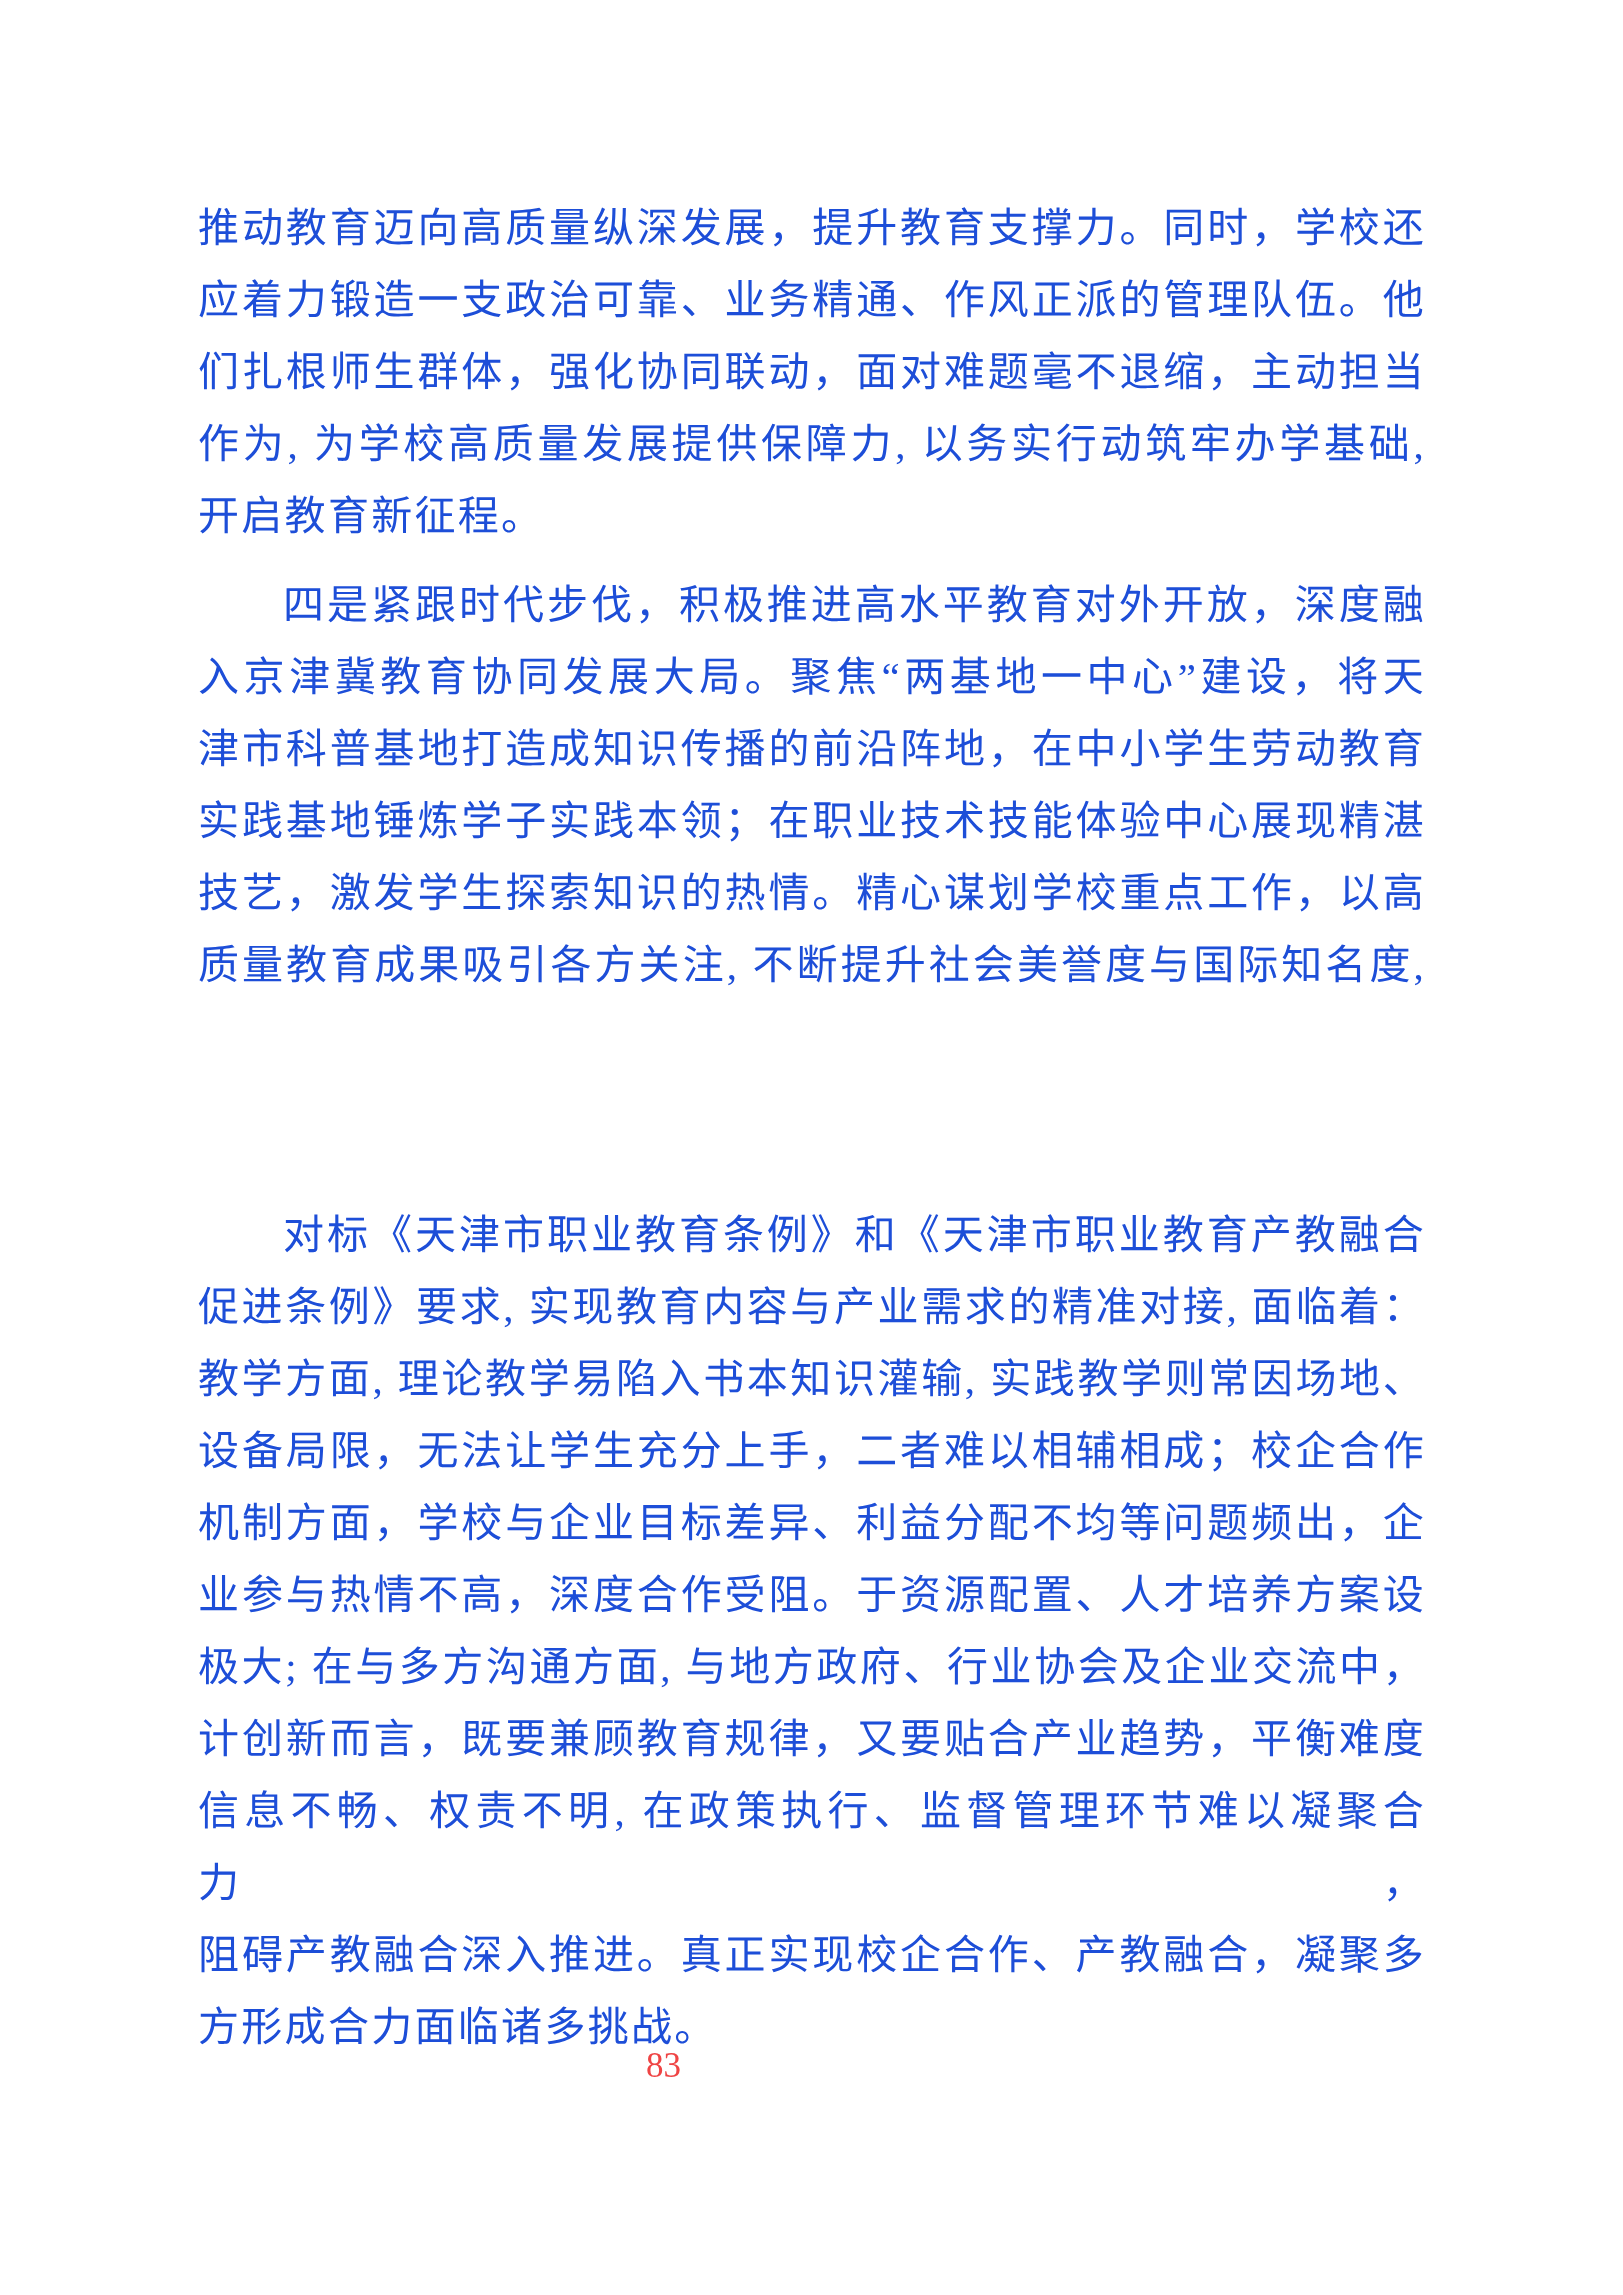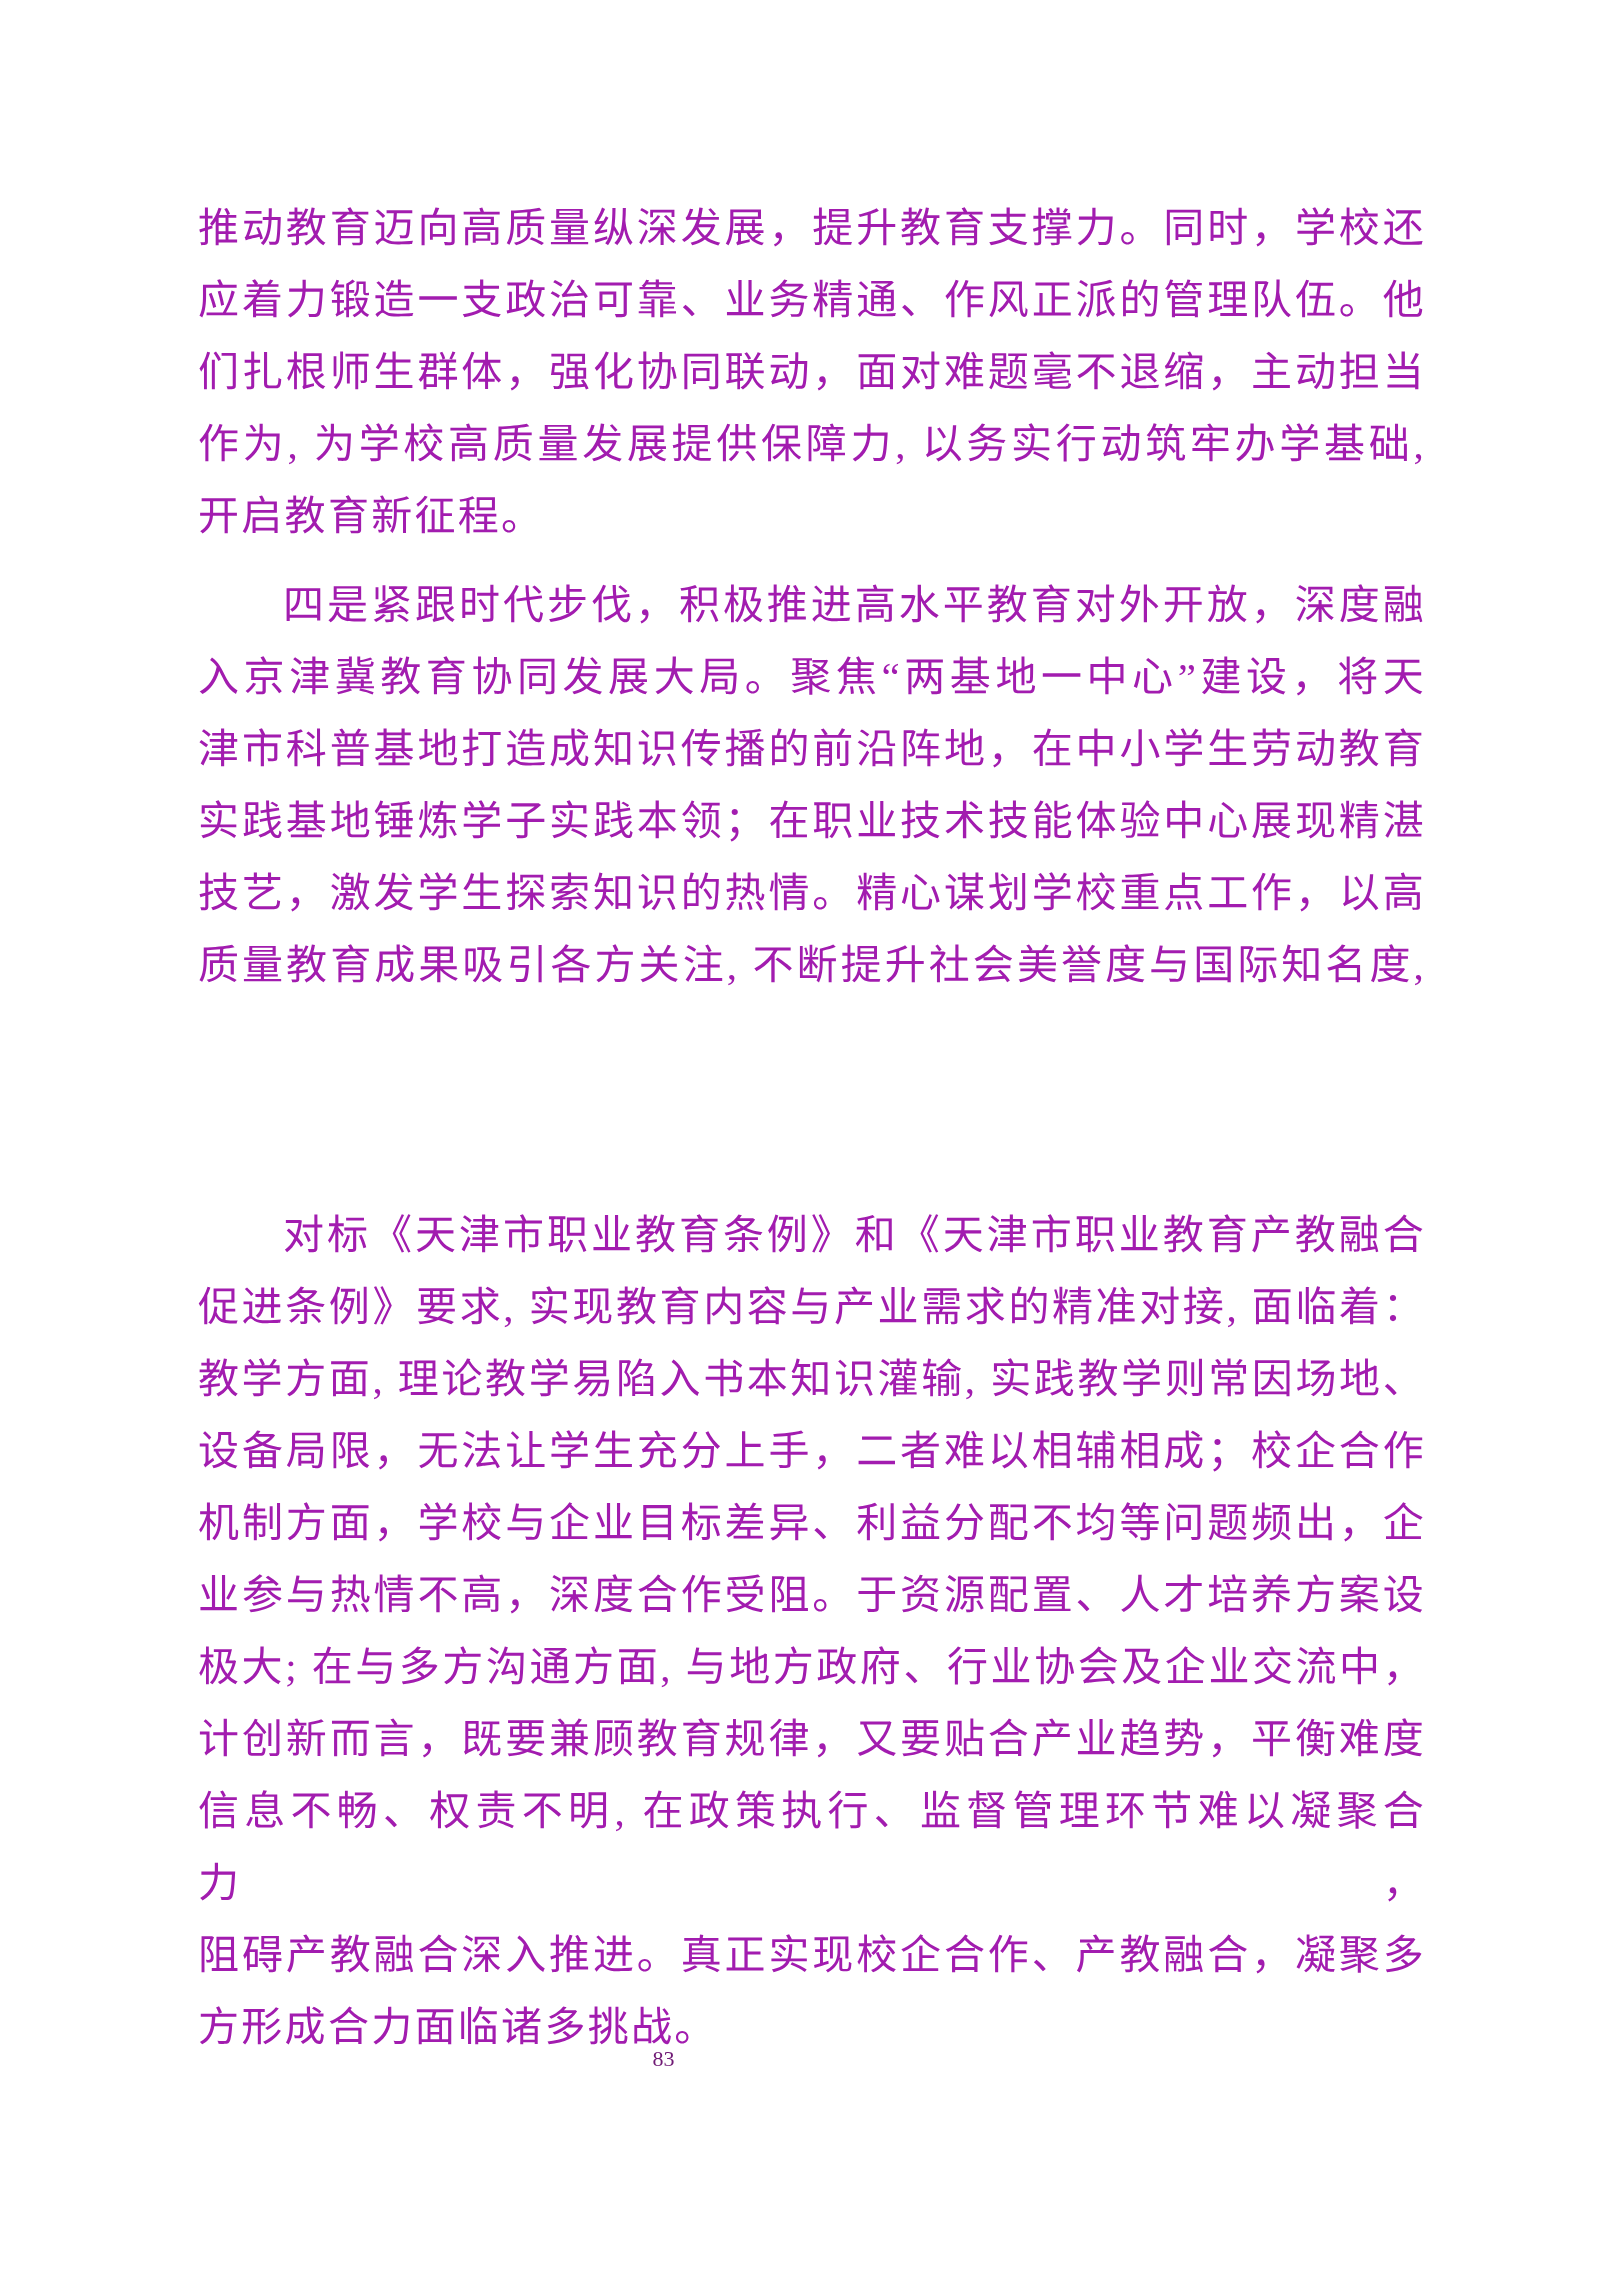--- a/index.html
+++ b/index.html
@@ -20,21 +20,21 @@
     position: absolute;
     left: 198px;
     top: 192px;
     width: 1228px;
   }
   .line {
     font-size: 41px;
     line-height: 72px;
     letter-spacing: 2.3px;
     white-space: normal;
-    color: #a21caf;
+    color: #1d4ed8;
   }
   .jline {
     text-align: justify;
     text-align-last: justify;
   }
   .lastline {
     text-align: center;
     text-align-last: left;
   }
   .indent {
@@ -71,22 +71,22 @@
   .heading-3 .h-title {
     font-size: 40px;
     letter-spacing: 3px;
   }
   .page-number {
     position: absolute;
     left: 0;
     top: 2046px;
     width: 1327px;
     text-align: center;
-    font-size: 22px;
-    color: #701a75;
+    font-size: 35px;
+    color: #ef4444;
   }
 </style>
 </head>
 <body>
 
 <div class="page">
   <div class="content">
 
     <div class="para para-1">
       <div class="line jline">推动教育迈向高质量纵深发展，提升教育支撑力。同时，学校还</div>

